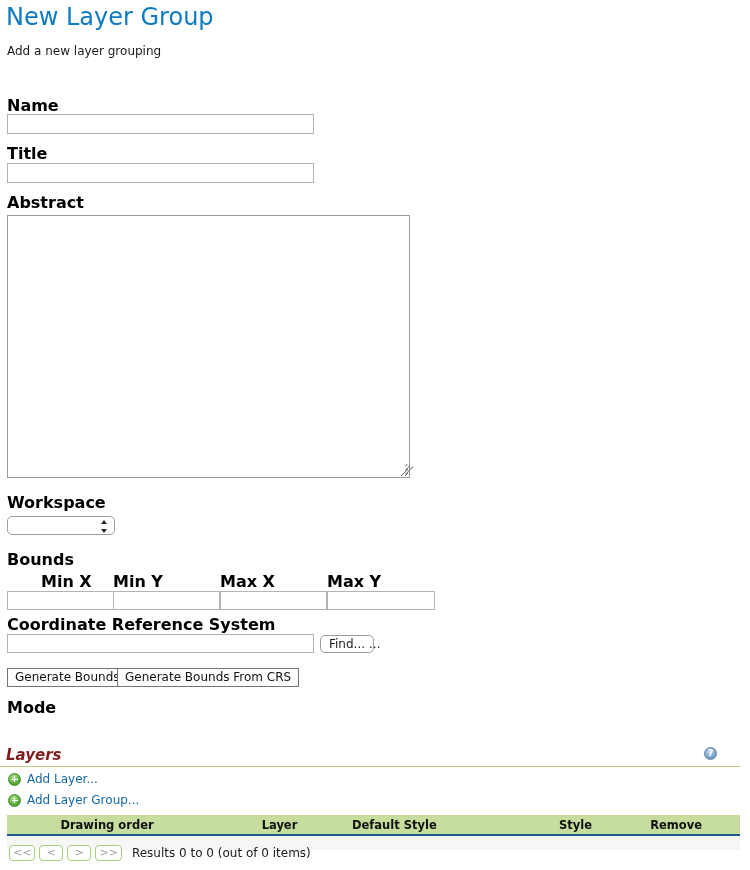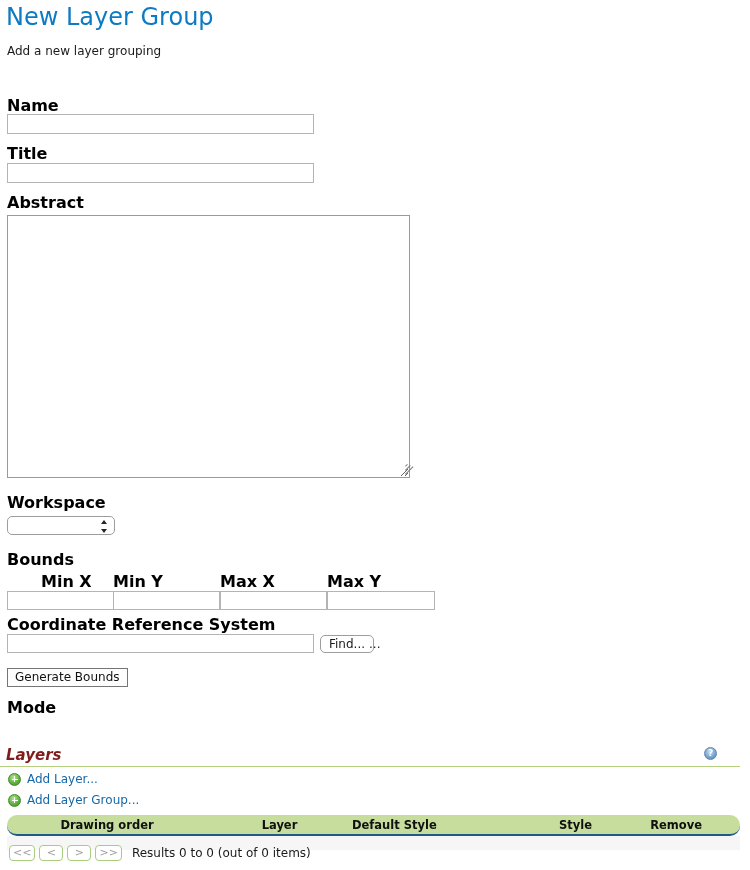--- a/index.html
+++ b/index.html
@@ -200,21 +200,20 @@
     position: absolute;
     left: 7px; top: 815px;
     width: 733px;
   }
   .layers-thead {
     display: flex;
     background: #c6dd9d;
     height: 21px;
     align-items: center;
     border-bottom: 2px solid #1d5b88;
-    border-radius: 10px;
   }
   .layers-thead .th {
     font-size: 11.5px; font-weight: bold; color: #101010;
     text-align: center;
     white-space: nowrap;
   }
   .layers-body {
     height: 14px;
     background: #f6f6f6;
   }
@@ -288,20 +287,21 @@
   <input class="text-input" style="left: 113px; top: 591px; width: 107px; height: 19px;" value="">
   <input class="text-input" style="left: 220px; top: 591px; width: 107px; height: 19px;" value="">
   <input class="text-input" style="left: 327px; top: 591px; width: 108px; height: 19px;" value="">
 
   <div class="field-label" style="left:7px; top:618px;">Coordinate Reference System</div>
   <input class="text-input" style="left: 7px; top: 634px; width: 307px; height: 19px;" value="">
   <div class="rd-button" style="left:320px; top:635px;">Find...</div>
   <div class="dots-text" style="left:369px; top:637px;">...</div>
 
   <div class="sq-button" style="left:7px; top:668px;">Generate Bounds</div>
+  <div class="sq-button" style="left:117px; top:668px;">Generate Bounds From CRS</div>
 
   <div class="field-label" style="left:7px; top:701px;">Mode</div>
 
   <div class="section-heading">Layers</div>
   <div class="help-icon">
     <b>?</b>
   </div>
   <div class="section-rule"></div>
 
   <div class="add-row" style="top:771px;">

